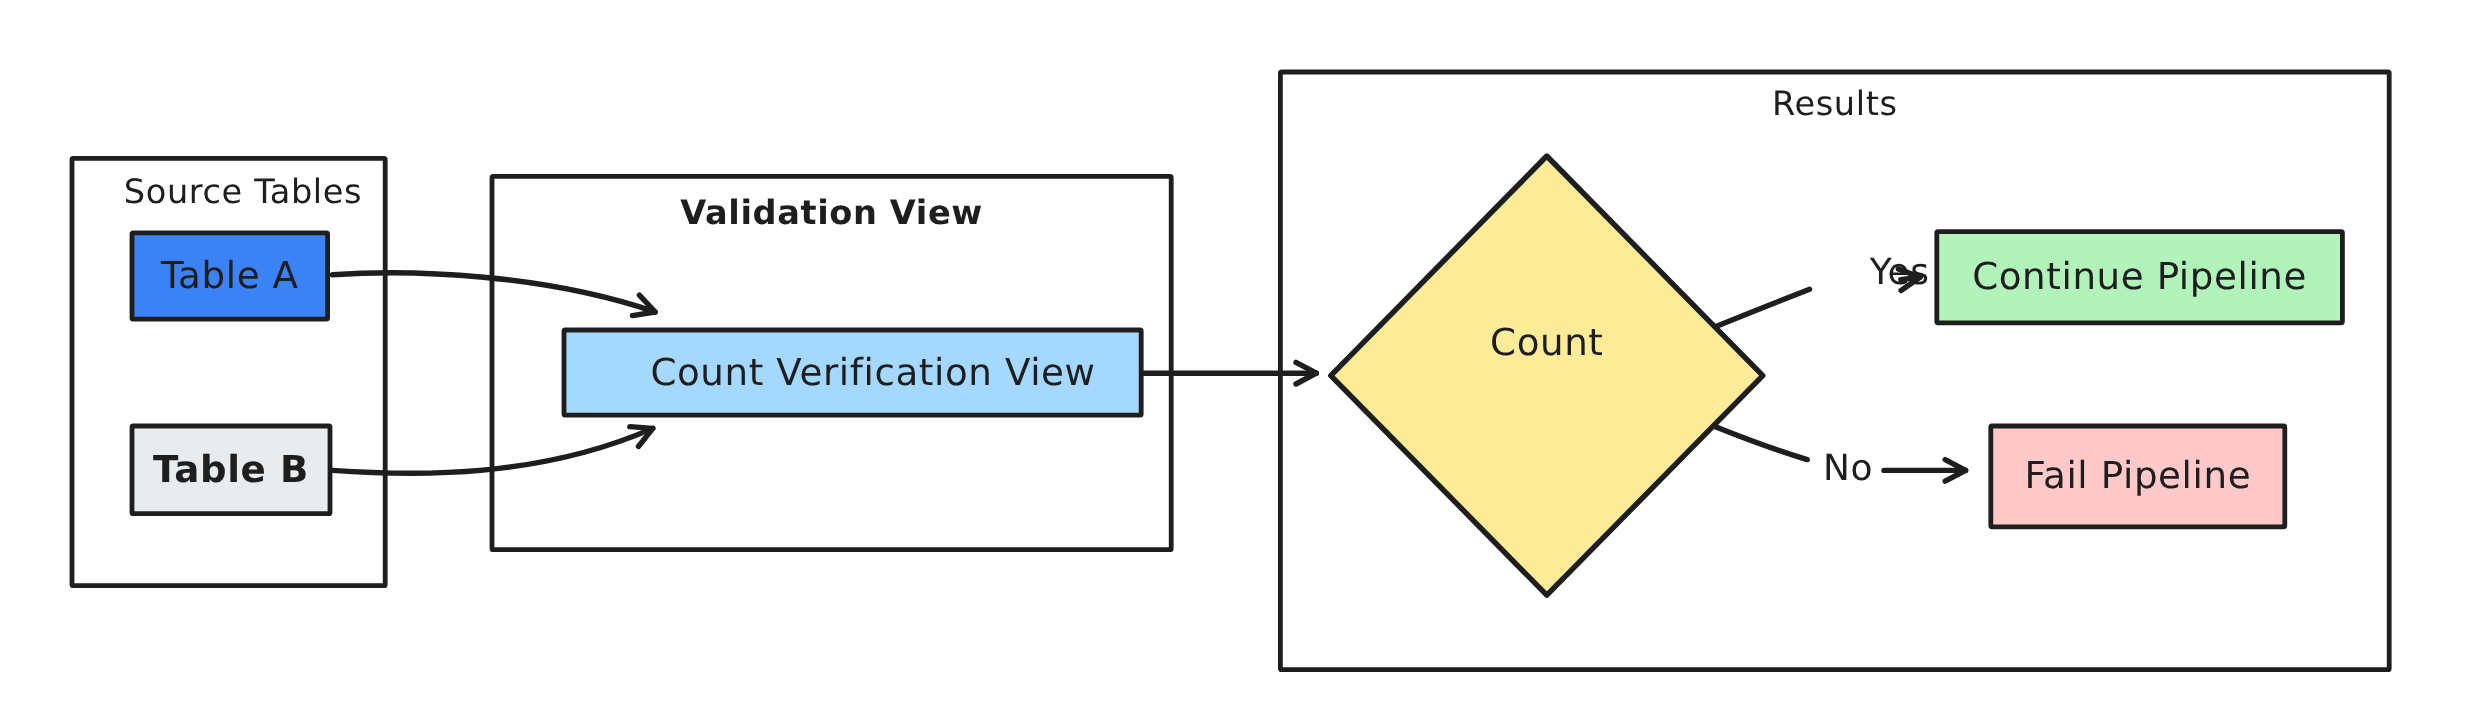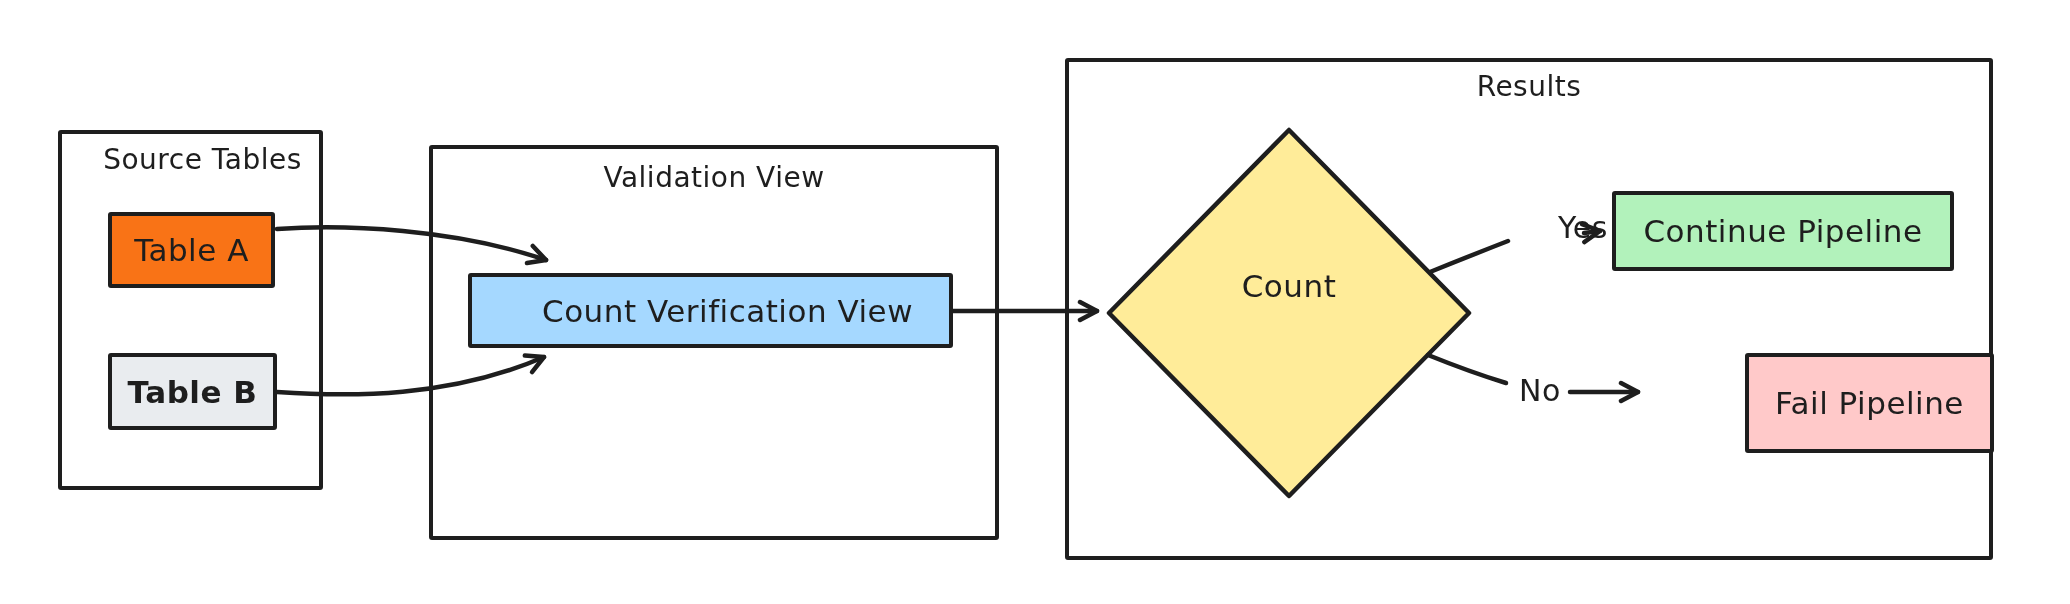--- a/index.html
+++ b/index.html
@@ -28,21 +28,21 @@
     position: absolute;
     left: 0;
     right: 0;
     text-align: center;
     font-size: 28px;
     letter-spacing: 0.5px;
     color: #1e1e1e;
     white-space: nowrap;
   }
   #group-source     { left: 58px;   top: 130px; width: 265px; height: 360px; }
-  #group-validation { left: 429px;  top: 145px; width: 570px; height: 395px; }
+  #group-validation { left: 408px;  top: 145px; width: 570px; height: 315px; font-weight: bold; }
   #group-results    { left: 1065px; top: 58px;  width: 928px; height: 502px; }
   #group-source    .group-title { top: 9px; padding-left: 24px;  }
   #group-validation .group-title { top: 12px; }
   #group-results   .group-title { top: 8px;  }
 
   
   .node {
     position: absolute;
     border: 4px solid #1e1e1e;
     border-radius: 3px;
@@ -52,21 +52,21 @@
     justify-content: center;
     font-size: 31px;
     letter-spacing: 0.5px;
     color: #1e1e1e;
     white-space: nowrap;
   }
   #node-table-a  { left: 108px;  top: 192px; width: 167px; height: 76px; }
   #node-table-b  { left: 108px;  top: 353px; width: 169px; height: 77px; font-weight: bold; }
   #node-count-view { left: 468px; top: 273px; width: 485px; height: 75px; padding-left: 34px; }
   #node-continue { left: 1612px; top: 191px; width: 342px; height: 80px; }
-  #node-fail     { left: 1745px; top: 353px; width: 249px; height: 100px; }
+  #node-fail     { left: 1657px; top: 353px; width: 249px; height: 88px; }
 
   
   .diamond-label {
     position: absolute;
     left: 1159px;
     top: 264px;
     width: 260px;
     text-align: center;
     font-size: 31px;
     line-height: 45px;
@@ -141,21 +141,21 @@
   </div>
 
   <div class="group" id="group-validation">
     <div class="group-title">Validation View</div>
   </div>
 
   <div class="group" id="group-results">
     <div class="group-title">Results</div>
   </div>
 
-  <div class="node" id="node-table-a" style="background-color: #f97316; margin-top: 20px;">
+  <div class="node" id="node-table-a" style="background-color: #3b82f6;">
     <span>Table A</span>
   </div>
 
   <div class="node" id="node-table-b" style="background-color: rgb(233, 236, 239);">
     <span>Table B</span>
   </div>
 
   <div class="node" id="node-count-view" style="background-color: rgb(165, 216, 255);">
     <span>Count Verification View</span>
   </div>

